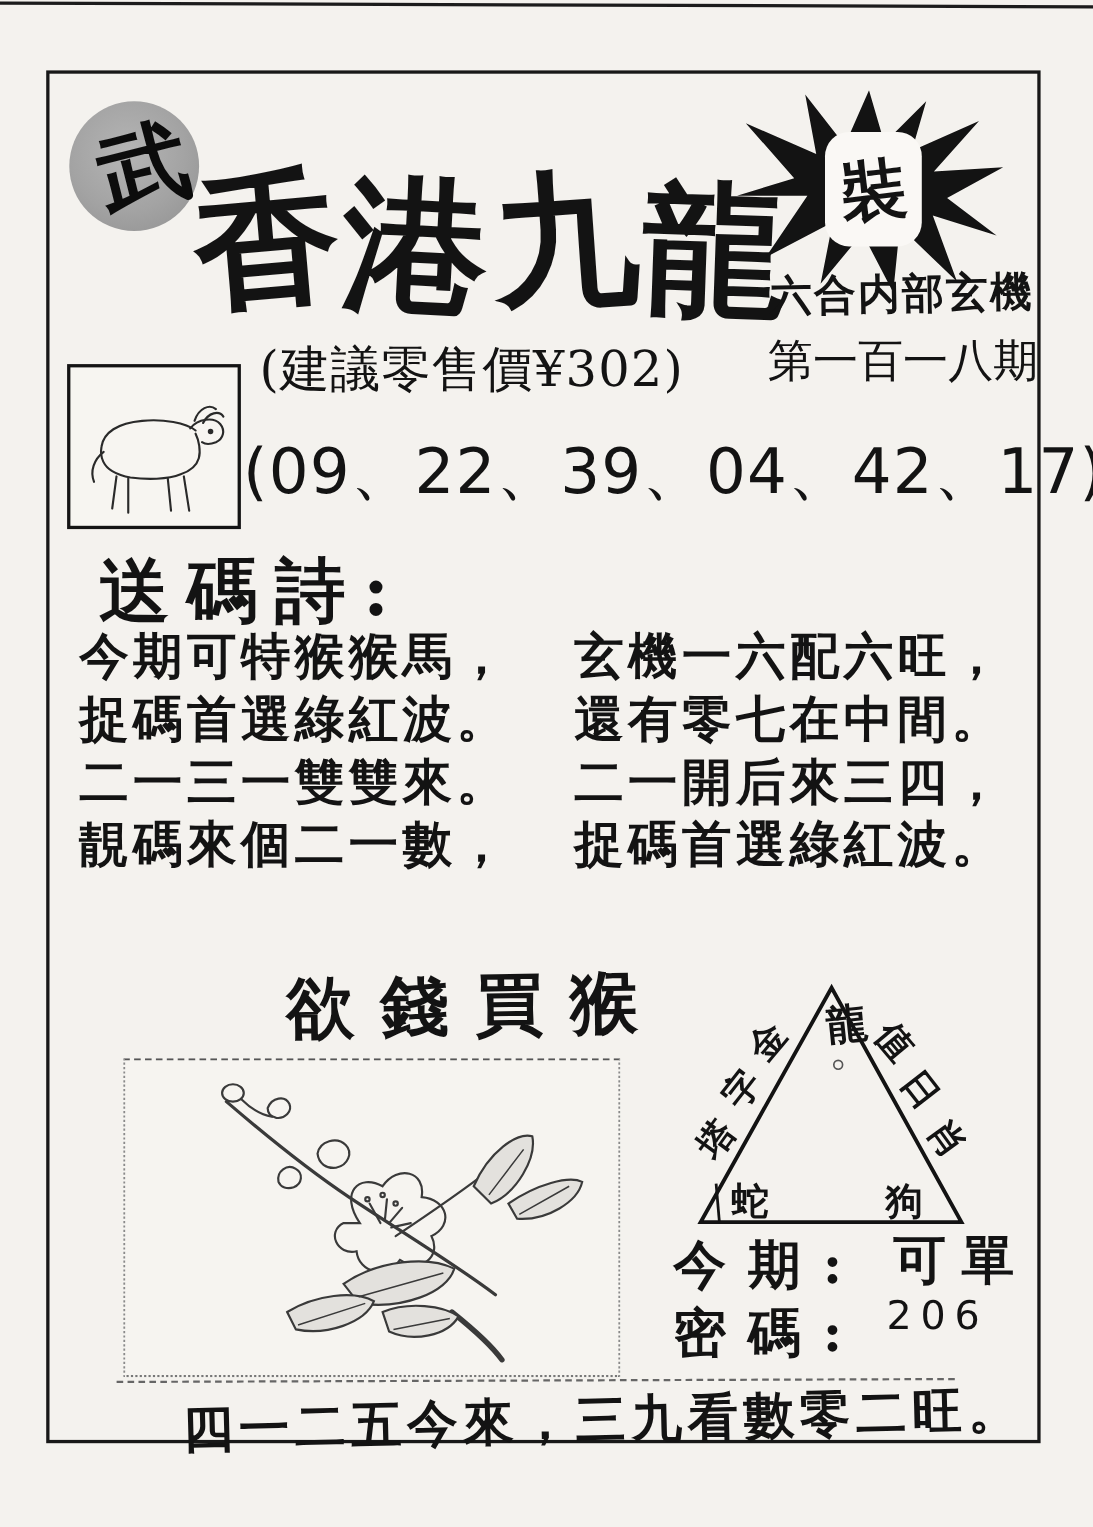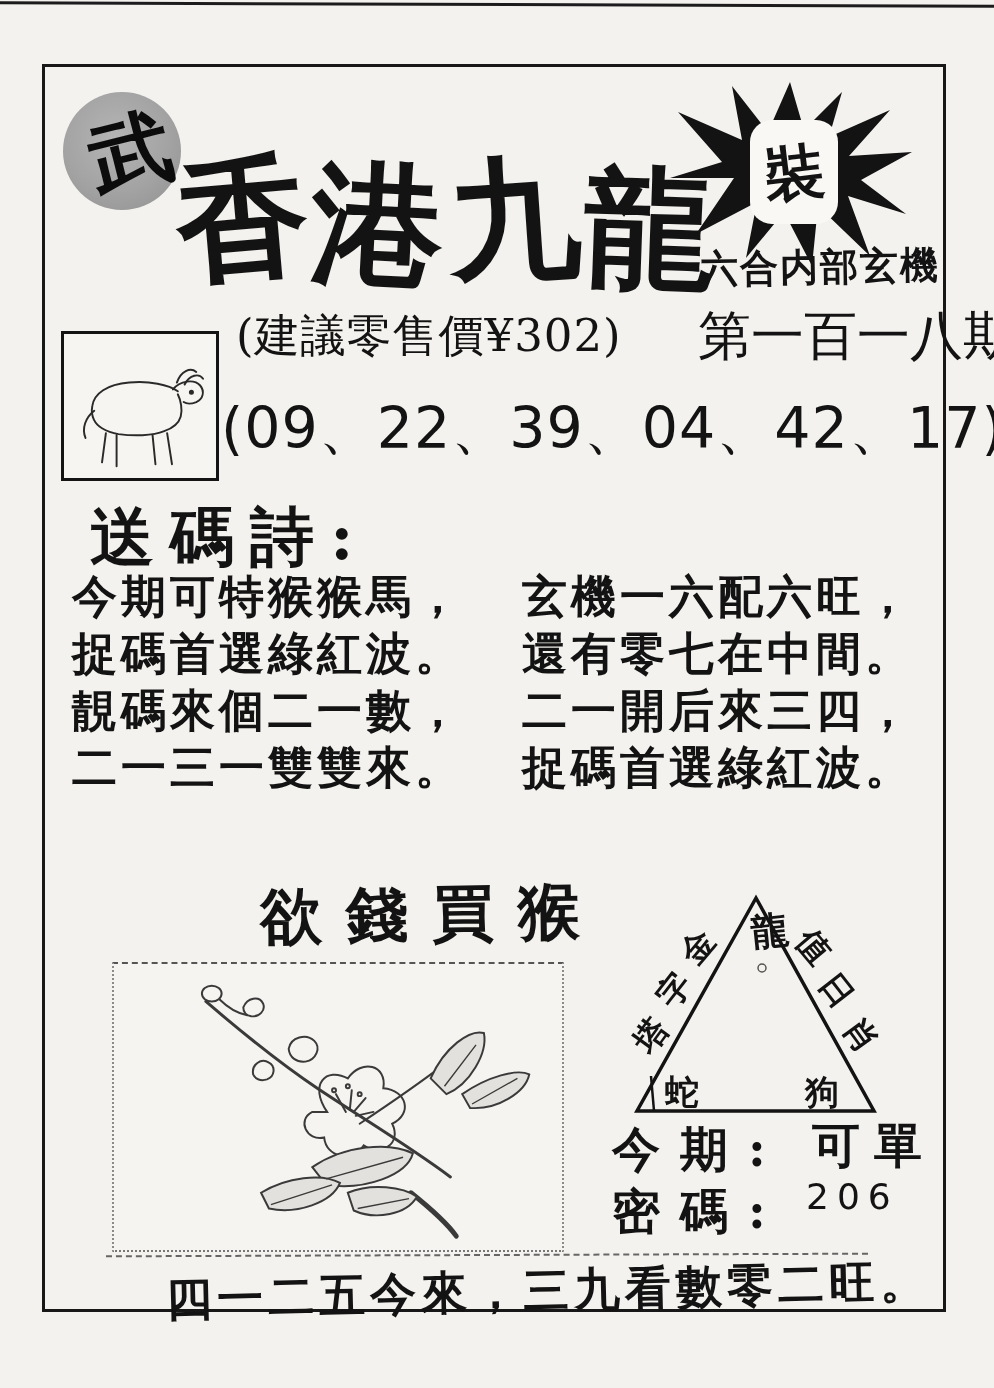--- a/index.html
+++ b/index.html
@@ -41,21 +41,21 @@
   .price-line{
     position:absolute;left:236px;top:306px;width:470px;
     font-size:45px;letter-spacing:1px;font-weight:400;white-space:nowrap;
   }
   .subtitle{
     position:absolute;left:700px;top:242px;width:240px;
     font-size:38px;font-weight:700;letter-spacing:2px;white-space:nowrap;transform:rotate(-1deg);
   }
   .issue{
     position:absolute;left:698px;top:301px;width:240px;
-    font-size:53px;font-weight:500;white-space:nowrap;
+    font-size:41px;font-weight:500;white-space:nowrap;
   }
   
   .ox-box{
     position:absolute;left:61px;top:331px;width:152px;height:144px;
     border:3px solid #141414;background:#f7f5f1;
   }
   .numbers-line{
     position:absolute;left:221px;top:391px;width:715px;
     font-family:"DejaVu Sans","Liberation Sans",sans-serif;
     font-size:57px;font-weight:400;letter-spacing:1px;white-space:nowrap;
@@ -153,22 +153,22 @@
     </svg>
   </div>
 
   <div class="numbers-line">(09、22、39、04、42、17)</div>
 
   <div class="poem-heading">送碼詩:</div>
 
   <div class="poem-col poem-left">
     <div class="line">今期可特猴猴馬，</div>
     <div class="line">捉碼首選綠紅波。</div>
+    <div class="line">二一三一雙雙來。</div>
     <div class="line">靚碼來個二一數，</div>
-    <div class="line">二一三一雙雙來。</div>
   </div>
 
   <div class="poem-col poem-right">
     <div class="line">玄機一六配六旺，</div>
     <div class="line">還有零七在中間。</div>
     <div class="line">二一開后來三四，</div>
     <div class="line">捉碼首選綠紅波。</div>
   </div>
 
   <div class="tema-phrase">欲錢買猴</div>

